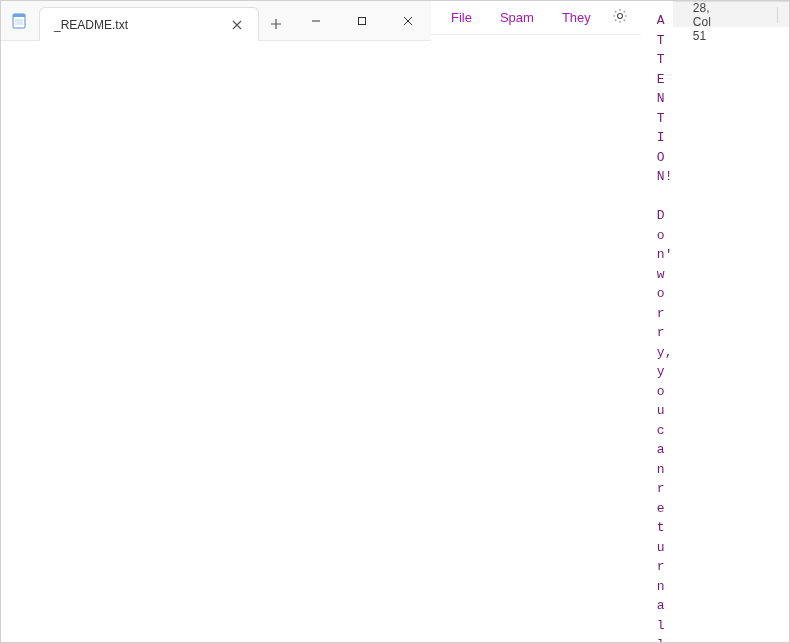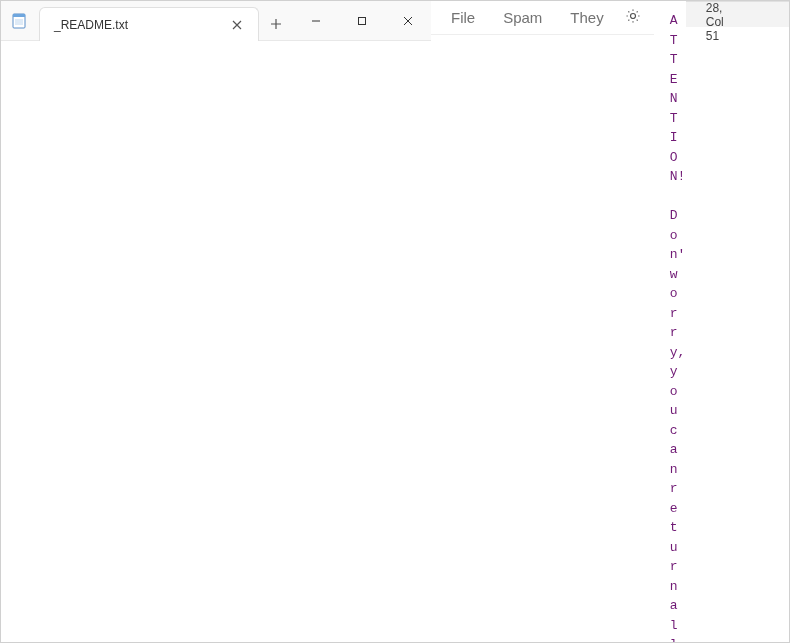--- a/index.html
+++ b/index.html
@@ -84,22 +84,22 @@
     .menubar {
       height: 34px;
       background: #ffffff;
       display: flex;
       align-items: center;
       padding: 0 6px;
       border-bottom: 1px solid #eee;
     }
     .menu-item {
       padding: 6px 14px;
-      font-size: 15px;
-      color: #737373;
+      font-size: 13px;
+      color: #a21caf;
       border-radius: 4px;
     }
     .menubar-spacer { flex: 1; }
     .settings-btn {
       width: 30px; height: 30px;
       display:flex; align-items:center; justify-content:center;
       color:#555;
       border-radius: 4px;
     }
 

